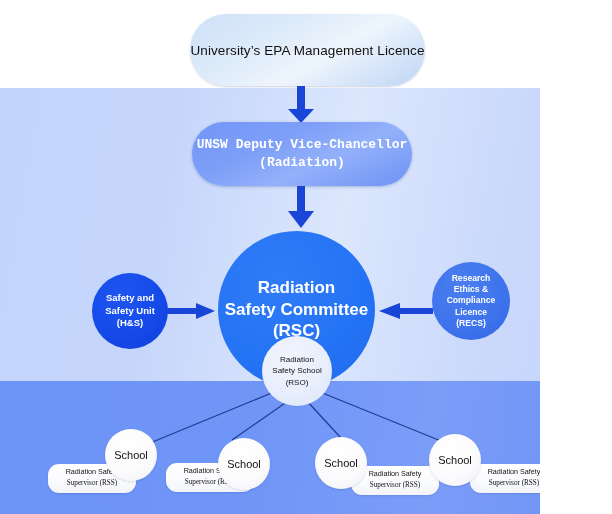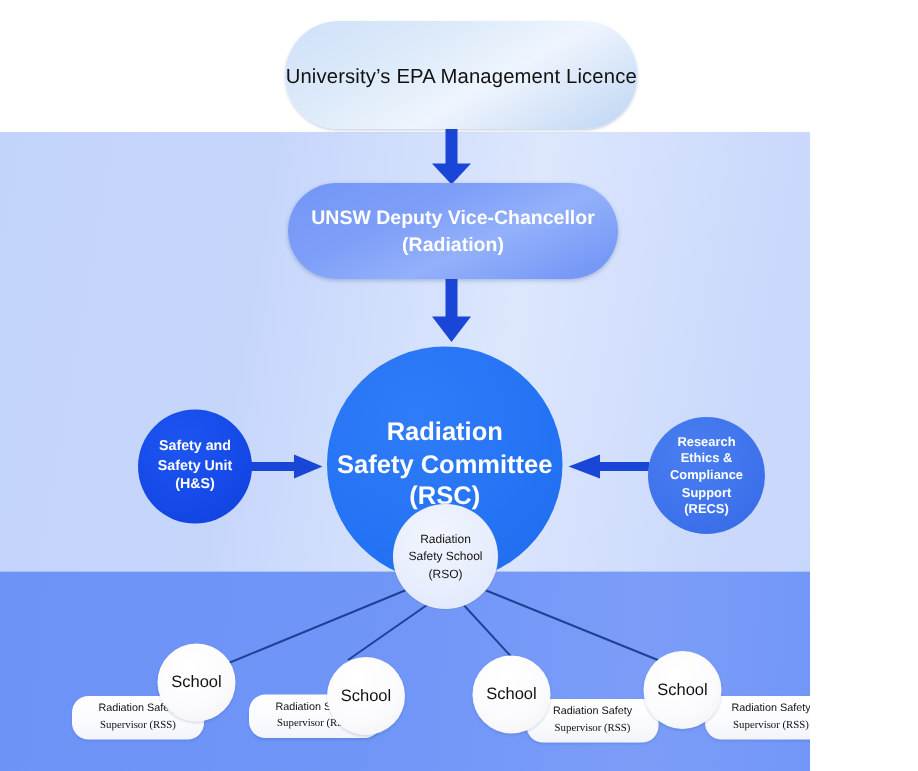--- a/index.html
+++ b/index.html
@@ -59,20 +59,21 @@
   }
   #box-dvc {
     left: 192px; top: 122px;
     width: 220px; height: 64px;
     background: linear-gradient(155deg, #7296f7 0%, #7e9ff8 35%, #93b0fa 60%, #7fa0f8 82%, #6d90f5 100%);
     color: #ffffff;
     font-size: 13px;
     font-weight: bold;
     line-height: 1.35;
     box-shadow: 0 1px 3px rgba(40,70,130,0.3);
+    font-family: Liberation Mono, monospace;
   }
 
   
   .circle {
     position: absolute;
     border-radius: 50%;
     display: flex;
     align-items: center;
     justify-content: center;
     text-align: center;
@@ -92,21 +93,21 @@
     left: 92px; top: 273px;
     width: 76px; height: 76px;
     background: radial-gradient(circle at 38% 30%, #1e55f0 0%, #1449e8 60%, #0f3fd8 100%);
     color: #ffffff;
     font-size: 9.5px;
     font-weight: bold;
     line-height: 1.32;
     z-index: 4;
   }
   #circle-recs {
-    left: 432px; top: 278px;
+    left: 432px; top: 262px;
     width: 78px; height: 78px;
     background: radial-gradient(circle at 38% 30%, #4a7ef0 0%, #3e73ec 58%, #3568e3 100%);
     color: #ffffff;
     font-size: 8.6px;
     font-weight: bold;
     line-height: 1.3;
     z-index: 4;
   }
   #circle-rso {
     left: 262px; top: 336px;
@@ -216,21 +217,21 @@
       <div>Safety Unit</div>
       <div>(H&amp;S)</div>
     </div>
   </div>
 
   <div class="circle" id="circle-recs">
     <div>
       <div>Research</div>
       <div>Ethics &amp;</div>
       <div>Compliance</div>
-      <div>Support</div>
+      <div>Licence</div>
       <div>(RECS)</div>
     </div>
   </div>
 
   <div class="circle" id="circle-rso">
     <div>
       <div>Radiation</div>
       <div>Safety School</div>
       <div>(RSO)</div>
     </div>

